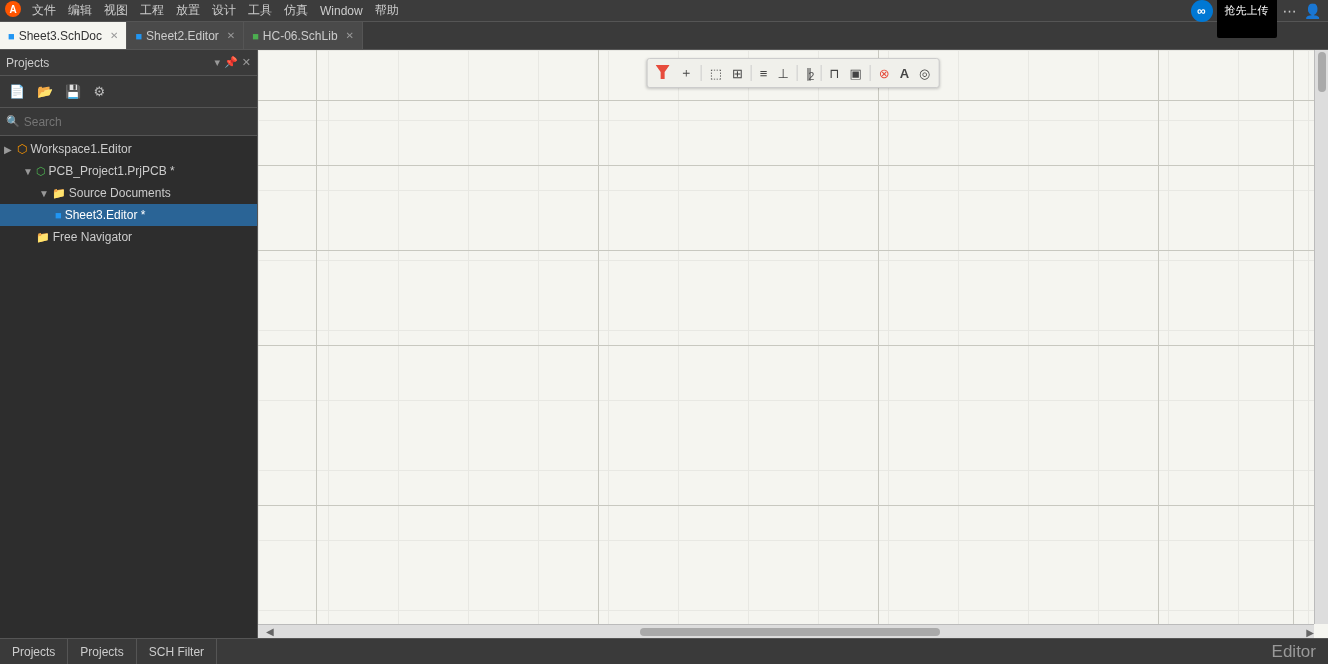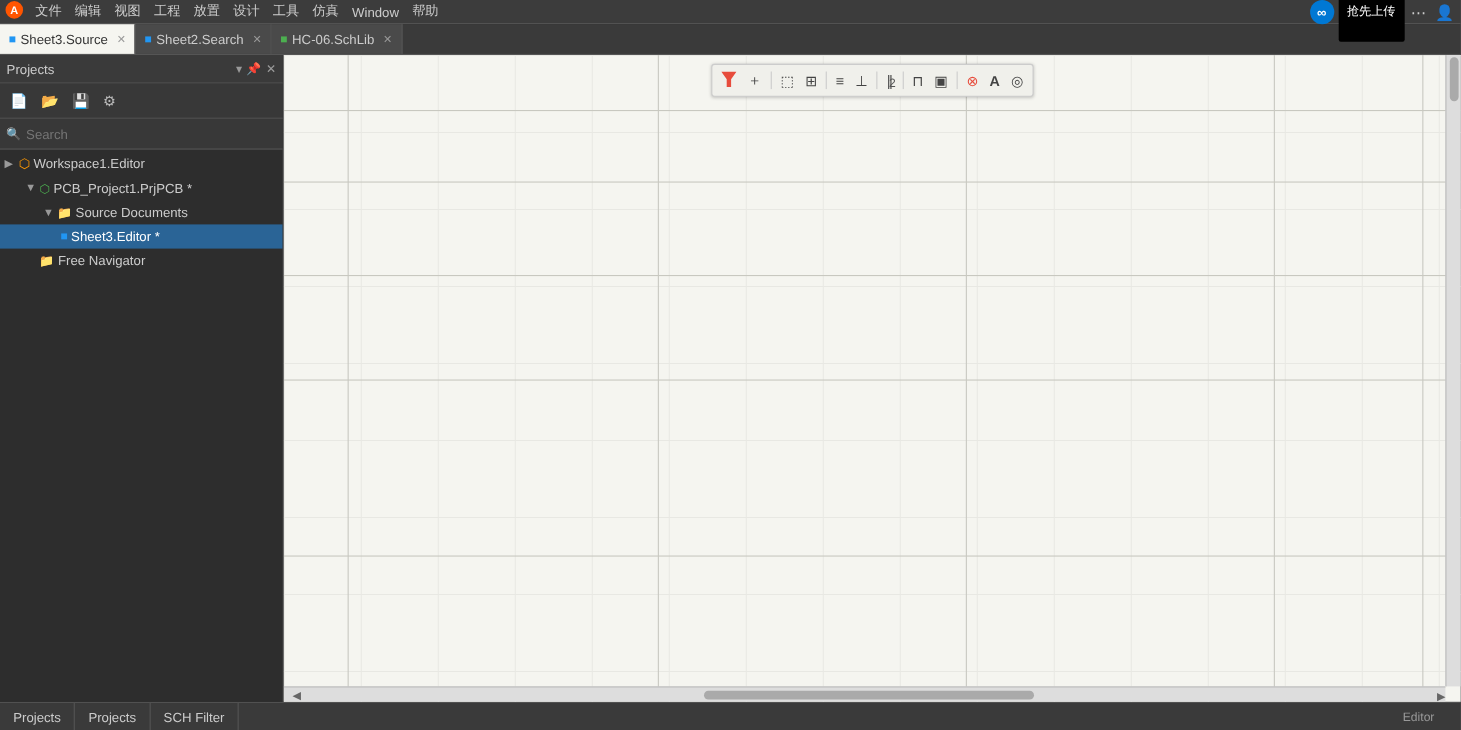--- a/index.html
+++ b/index.html
@@ -222,22 +222,22 @@
       height: 100%;
       display: flex;
       align-items: center;
       font-size: 12px;
       color: #ccc;
       cursor: pointer;
       border-right: 1px solid #555;
     }
     .bottom-right {
       margin-left: auto;
-      padding-right: 24px;
-      font-size: 11px;
+      padding-right: 12px;
+      font-size: 17px;
       color: #999;
     }
 
     
     .tool-number {
       font-size: 11px;
       color: #555;
       position: absolute;
       bottom: 2px;
       right: 2px;
@@ -298,26 +298,26 @@
     </div>
     <button class="cloud-btn">抢先上传</button>
     <button class="top-icon-btn">⋯</button>
     <button class="top-icon-btn">👤</button>
   </div>
 </div>
 
 <div class="tab-bar">
   <div class="tab active">
     <span style="color:#2196f3;font-size:11px;">■</span>
-    <span>Sheet3.Source</span>
+    <span>Sheet3.SchDoc</span>
     <span class="tab-close">✕</span>
   </div>
   <div class="tab">
     <span style="color:#2196f3;font-size:11px;">■</span>
-    <span>Sheet2.Search</span>
+    <span>Sheet2.Editor</span>
     <span class="tab-close">✕</span>
   </div>
   <div class="tab">
     <span style="color:#4caf50;font-size:11px;">■</span>
     <span>HC-06.SchLib</span>
     <span class="tab-close">✕</span>
   </div>
 </div>
 
 <div class="main-layout">

